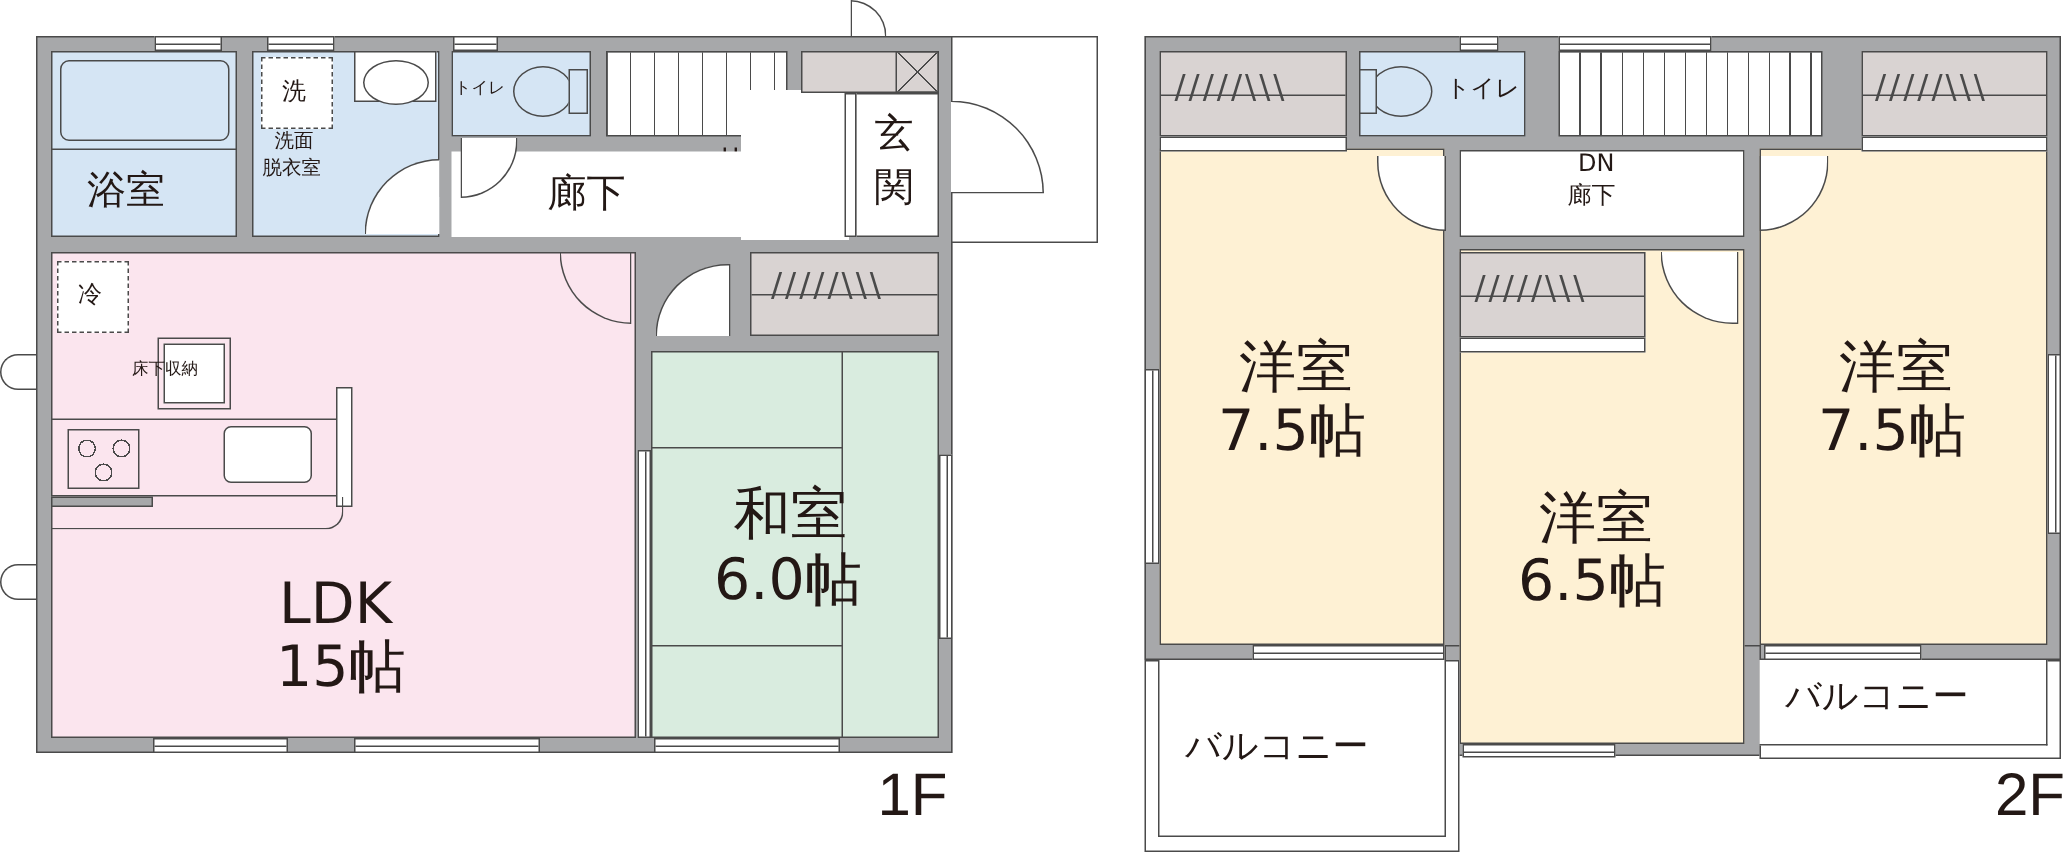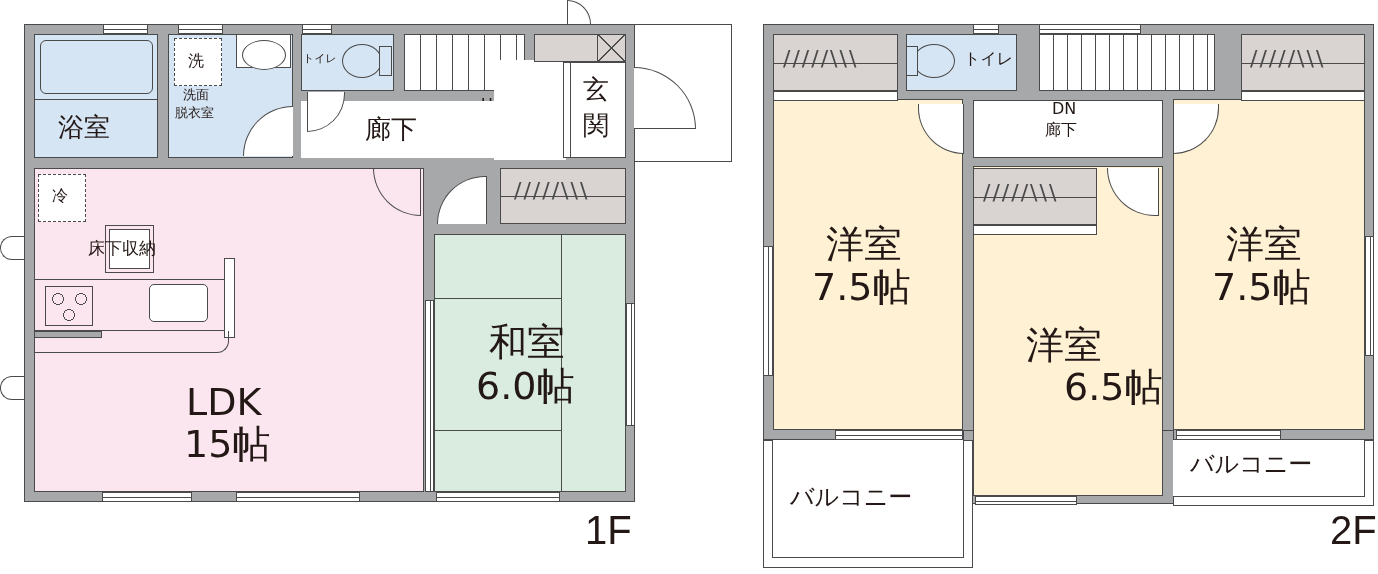--- a/index.html
+++ b/index.html
@@ -70,21 +70,21 @@
   <div class="label mid" style="left:583px;top:112px;">関</div>
   <div class="abs" style="left:634px;top:24px;width:98px;height:138px;border:1px solid #4a4a4a;background:#fff;"></div>
   <div class="door" style="left:634px;top:67px;width:62px;height:62px;border-radius:0 62px 0 0;border-left:none;border-bottom:1px solid #4a4a4a;background:#fff;"></div>
   <div class="door" style="left:567px;top:0px;width:24px;height:24px;border-radius:0 24px 0 0;border-bottom:none;background:#fff;"></div>
 
   <div class="room pink" style="left:34px;top:168px;width:390px;height:324px;"></div>
   <div class="dash" style="left:38px;top:174px;width:48px;height:48px;"></div>
   <div class="label sm" style="left:52px;top:188px;background:#fff;">冷</div>
   <div class="abs" style="left:105px;top:225px;width:49px;height:48px;border:1px solid #4a4a4a;"></div>
   <div class="abs" style="left:109px;top:229px;width:41px;height:40px;border:1px solid #4a4a4a;background:#fff;"></div>
-  <div class="label sm" style="left:88px;top:240px;font-size:17px;">床下収納</div>
+  <div class="label sm" style="left:88px;top:240px;font-size:11px;">床下収納</div>
   <div class="abs" style="left:34px;top:279px;width:193px;height:52px;border-top:1px solid #4a4a4a;border-bottom:1px solid #4a4a4a;"></div>
   <div class="abs" style="left:45px;top:286px;width:48px;height:40px;border:1px solid #4a4a4a;background:
     radial-gradient(circle at 12px 12px,transparent 5px,#4a4a4a 5px 6px,transparent 6px),
     radial-gradient(circle at 35px 12px,transparent 5px,#4a4a4a 5px 6px,transparent 6px),
     radial-gradient(circle at 23px 28px,transparent 5px,#4a4a4a 5px 6px,transparent 6px);"></div>
   <div class="abs" style="left:149px;top:284px;width:59px;height:38px;border:1px solid #4a4a4a;border-radius:5px;background:#fff;"></div>
   <div class="abs" style="left:224px;top:258px;width:11px;height:80px;border:1px solid #4a4a4a;background:#fff;"></div>
   <div class="abs" style="left:34px;top:331px;width:68px;height:7px;background:#a7a8aa;border:1px solid #4a4a4a;"></div>
   <div class="abs" style="left:34px;top:331px;width:195px;height:22px;border-bottom:1px solid #4a4a4a;border-right:1px solid #4a4a4a;border-radius:0 0 12px 0;"></div>
   <div class="label big" style="left:186px;top:383px;">LDK</div>
@@ -150,21 +150,21 @@
   <div class="door" style="left:918px;top:104px;width:46px;height:50px;border-radius:0 0 0 50px;border-top:none;border-right:1px solid #4a4a4a;background:#fff;"></div>
   <div class="winv" style="left:763px;top:246px;width:10px;height:130px;"></div>
 
   <div class="room cream" style="left:973px;top:166px;width:190px;height:330px;"></div>
   <div class="closet" style="left:973px;top:168px;width:124px;height:57px;">
       <div class="hatch"></div>
     </div>
   <div class="slash" style="left:983px;top:180px;">/////\\\</div>
   <div class="abs white" style="left:973px;top:225px;width:124px;height:10px;border:1px solid #4a4a4a;"></div>
   <div class="label big" style="left:1026px;top:326px;">洋室</div>
-  <div class="label big" style="left:1064px;top:368px;">6.5帖</div>
+  <div class="label big" style="left:1012px;top:368px;">6.5帖</div>
   <div class="door" style="left:1107px;top:168px;width:52px;height:48px;border-radius:0 0 0 48px;border-top:none;border-right:1px solid #4a4a4a;background:#fff;"></div>
 
   <div class="room cream" style="left:1173px;top:99px;width:192px;height:331px;"></div>
   <div class="abs white" style="left:1241px;top:91px;width:124px;height:10px;border:1px solid #4a4a4a;"></div>
   <div class="label big" style="left:1226px;top:225px;">洋室</div>
   <div class="label big" style="left:1212px;top:268px;">7.5帖</div>
   <div class="door" style="left:1173px;top:104px;width:46px;height:50px;border-radius:0 0 50px 0;border-top:none;border-left:1px solid #4a4a4a;background:#fff;"></div>
   <div class="winv" style="left:1365px;top:236px;width:9px;height:120px;"></div>
 
   <div class="win" style="left:973px;top:24px;width:26px;height:10px;"></div>

